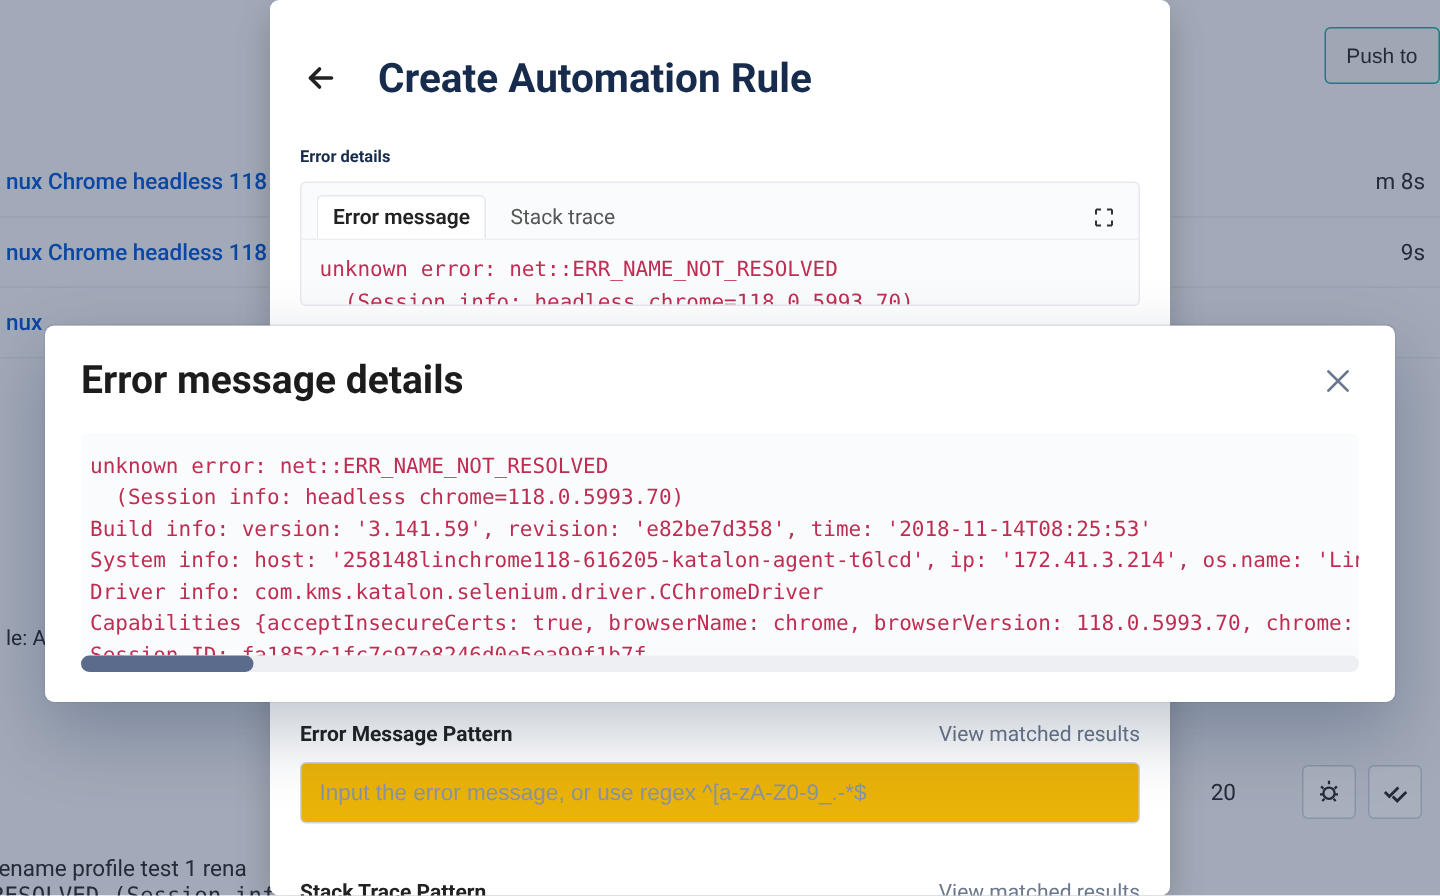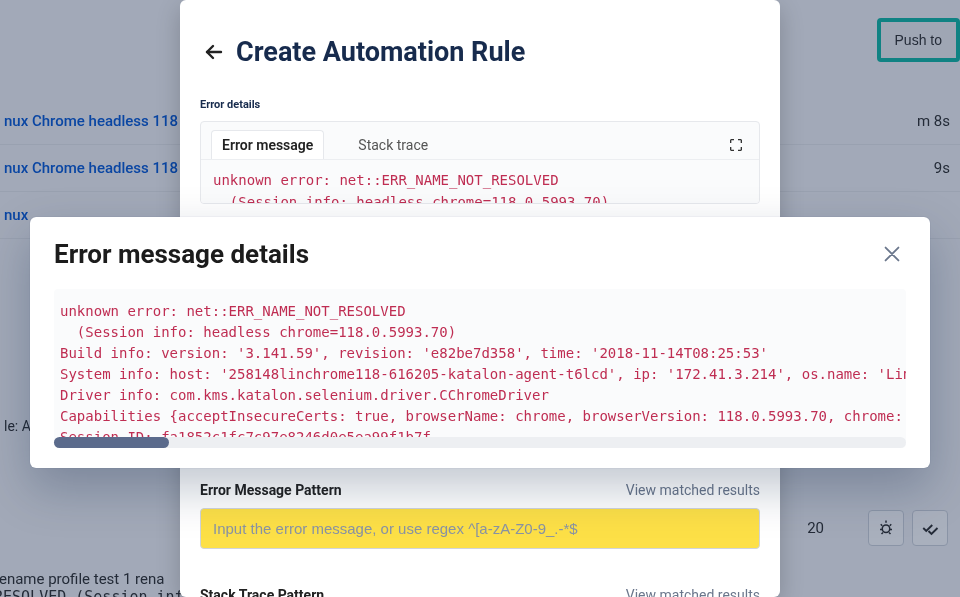--- a/index.html
+++ b/index.html
@@ -15,21 +15,21 @@
     .bg-content {
       position: absolute;
       inset: 0;
       padding: 10px 0 0 0;
     }
     .bg-button-right {
       position: absolute;
       top: 18px;
       right: 0;
       background: #f0f0f2;
-      border: 4px solid #14b8a6;
+      border: 1px solid #14b8a6;
       border-radius: 4px;
       padding: 10px 14px;
       font-size: 14px;
       color: #333;
     }
     .bg-rows {
       position: absolute;
       left: -6px;
       top: 98px;
       right: 0;
@@ -95,38 +95,38 @@
       width: 600px;
       bottom: 0;
       background: #fff;
       border-radius: 6px;
       box-shadow: 0 8px 24px rgba(0,0,0,0.2);
       padding: 36px 20px 10px 20px;
     }
     .dialog-header {
       display: flex;
       align-items: center;
-      gap: 10px;
+      gap: 26px;
       margin-bottom: 30px;
       padding: 0 2px;
     }
     .dialog-title { font-size: 27px; font-weight: 700; }
     .back-arrow svg { display:block; }
     .section-label { font-size: 11px; font-weight: 700; margin-bottom: 10px; }
     .error-panel {
       border: 1px solid #e6e8ec;
       border-radius: 4px;
       background: #fafbfc;
       overflow: hidden;
     }
     .tab-bar {
       display: flex;
       align-items: center;
       padding: 8px 10px 0 10px;
-      gap: 24px;
+      gap: 6px;
       position: relative;
     }
     .tab {
       padding: 6px 10px;
       font-size: 14px;
       color: #555;
       border-radius: 4px 4px 0 0;
     }
     .tab.active {
       background: #fff;
@@ -165,21 +165,21 @@
     }
     .field-label { font-size: 14px; font-weight: 700; color: #222; }
     .view-link { font-size: 14px; color: #6b778c; }
     .text-input {
       width: 100%;
       border: 1px solid #d0d4dc;
       border-radius: 4px;
       padding: 11px 12px;
       font-size: 15px;
       color: #333;
-      background: #fde047;
+      background: #eab308;
     }
     .text-input::placeholder { color: #8993a4; }
 
     
     .overlay2 {
       position: absolute;
       inset: 0;
       display: flex;
       align-items: flex-start;
       justify-content: center;

